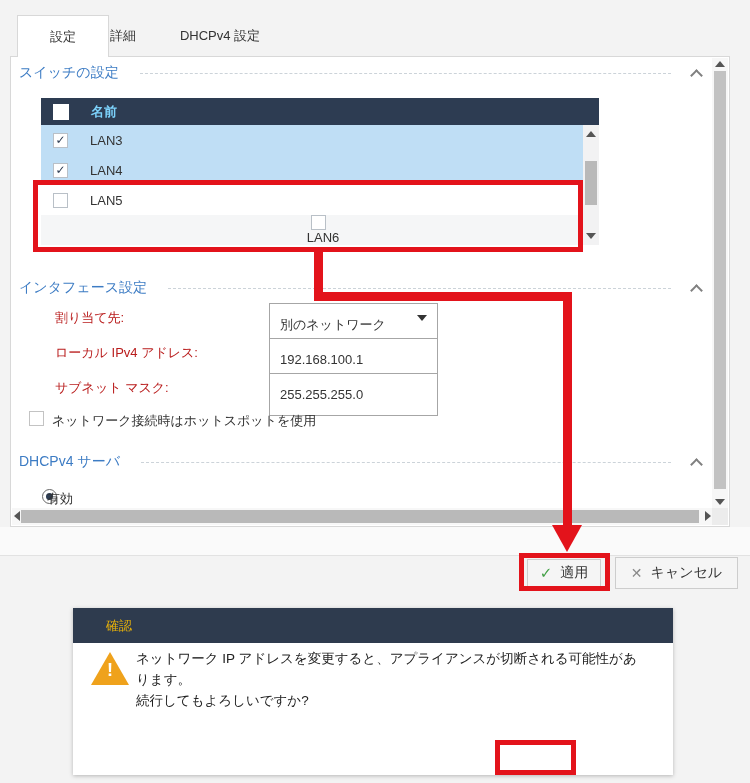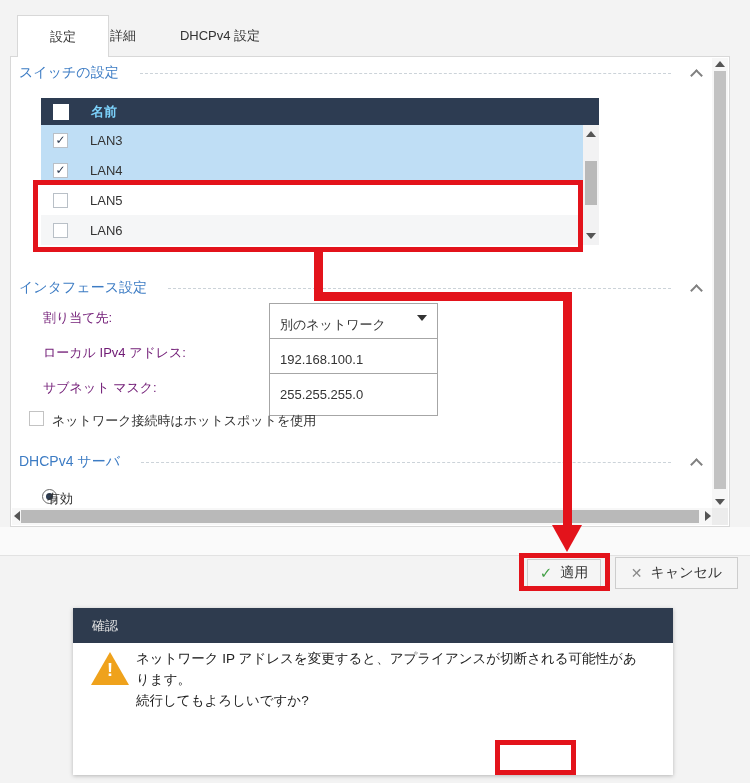--- a/index.html
+++ b/index.html
@@ -21,37 +21,37 @@
   .chev { width:9px; height:9px; border-top:2px solid #808080; border-left:2px solid #808080;
           transform:rotate(45deg); margin-top:4px; }
 
   
   .swtable { position:absolute; left:30px; top:41px; width:558px; height:147px; background:#fff; }
   .swhead { height:27px; background:#2d3c52; display:flex; align-items:center; }
   .swhead .cb { margin-left:12px; width:16px; height:16px; background:#fff; border:1px solid #fff; }
   .swhead .hlbl { color:#7dd3fc; font-size:13px; font-weight:bold; margin-left:22px; }
   .swrow { height:30px; display:flex; align-items:center; width:542px; }
   .swrow.sel { background:#bfdef5; }
-  .swrow.alt { background:#f5f6f7; }
+  .swrow.alt { background:#f5f6f7;flex-direction:column; }
   .swrow .cb { margin-left:12px; width:15px; height:15px; background:#fff; border:1px solid #b9c0c7;
                display:flex; align-items:center; justify-content:center; font-size:12px; color:#2d3c52; line-height:1; }
   .swrow .rlbl { font-size:13px; color:#333; margin-left:22px; }
 
   
   .tscroll { position:absolute; right:0; top:27px; width:16px; height:120px; background:#f2f2f3; }
   .tthumb { position:absolute; left:2px; top:36px; width:12px; height:44px; background:#b9b9b9; }
   .tri-up    { width:0; height:0; border-left:5px solid transparent; border-right:5px solid transparent; border-bottom:6px solid #555; }
   .tri-down  { width:0; height:0; border-left:5px solid transparent; border-right:5px solid transparent; border-top:6px solid #555; }
   .tri-left  { width:0; height:0; border-top:5px solid transparent; border-bottom:5px solid transparent; border-right:6px solid #555; }
   .tri-right { width:0; height:0; border-top:5px solid transparent; border-bottom:5px solid transparent; border-left:6px solid #555; }
   .tscroll .tri-up { position:absolute; left:3px; top:6px; }
   .tscroll .tri-down { position:absolute; left:3px; bottom:6px; }
 
   
-  .flabel { position:absolute; left:32px; font-size:13px; color:#701a75; }
+  .flabel { position:absolute; left:44px; font-size:13px; color:#b91c1c; }
   .fctrl { position:absolute; left:258px; width:169px; height:43px; border:1px solid #a6a6a6; background:#fff;
            font-size:13px; color:#333; display:flex; align-items:center; padding-left:10px; }
   .fctrl .caret { position:absolute; right:10px; top:11px; width:0; height:0;
                   border-left:5px solid transparent; border-right:5px solid transparent; border-top:6px solid #333; }
   .cbx { position:absolute; width:15px; height:15px; border:1px solid #c3c3c3; background:#fff; }
   .cbx-lbl { position:absolute; font-size:13px; color:#333; }
   .radio { position:absolute; width:15px; height:15px; border:1px solid #666; border-radius:50%; background:#fff; }
   .radio .dot { position:absolute; left:3px; top:3px; width:7px; height:7px; border-radius:50%; background:#2d3c52; }
 
   
@@ -70,21 +70,21 @@
   .foot-b { position:absolute; left:0; top:557px; width:750px; height:51px; background:#f3f3f3; }
   .btn { position:absolute; background:#f5f5f5; border:1px solid #cdcdcd; color:#333; font-size:14px;
          display:flex; align-items:center; justify-content:center; gap:8px; cursor:default; }
   .btn .ok { color:#43a047; font-weight:bold; font-size:15px; }
   .btn .nope { color:#8a8a8a; font-weight:bold; font-size:14px; }
 
   
   .dialog { position:absolute; left:73px; top:608px; width:600px; height:167px; background:#fff;
             box-shadow:0 1px 4px rgba(0,0,0,.25); z-index:10; }
   .dlg-head { height:35px; background:#2e3b4e; display:flex; align-items:center; }
-  .dlg-title { color:#e5e5e5; font-size:13px; margin-left:19px; }
+  .dlg-title { color:#eab308; font-size:13px; margin-left:33px; }
   .warn { position:absolute; left:18px; top:44px; width:38px; height:33px; }
   .warn .tri { position:absolute; left:0; top:0; width:0; height:0;
                border-left:19px solid transparent; border-right:19px solid transparent; border-bottom:33px solid #efa21c; }
   .warn .bang { position:absolute; left:0; top:8px; width:38px; text-align:center; color:#fff; font-weight:bold; font-size:18px; }
   .dlg-msg { position:absolute; left:63px; top:40px; width:512px; font-size:13.5px; color:#222;
              line-height:21px; word-break:break-all; }
   .dlg-foot { position:absolute; left:0; top:124px; width:600px; height:43px; background:#fbfbfb; border-top:1px solid #e4e4e4; }
   .btn-sm { position:absolute; background:#f0f0f0; border:1px solid #c9c9c9; color:#333; font-size:13px;
             display:flex; align-items:center; justify-content:center; cursor:default; }
 

